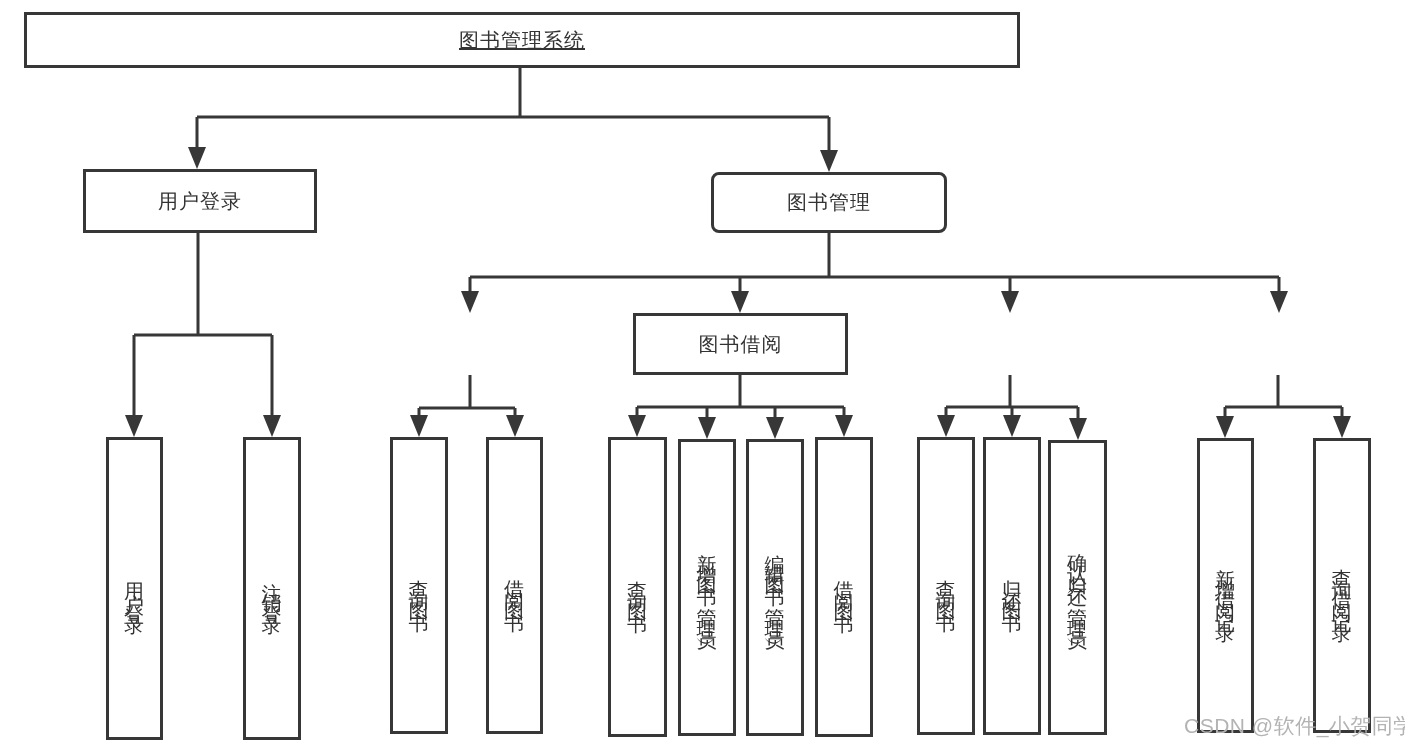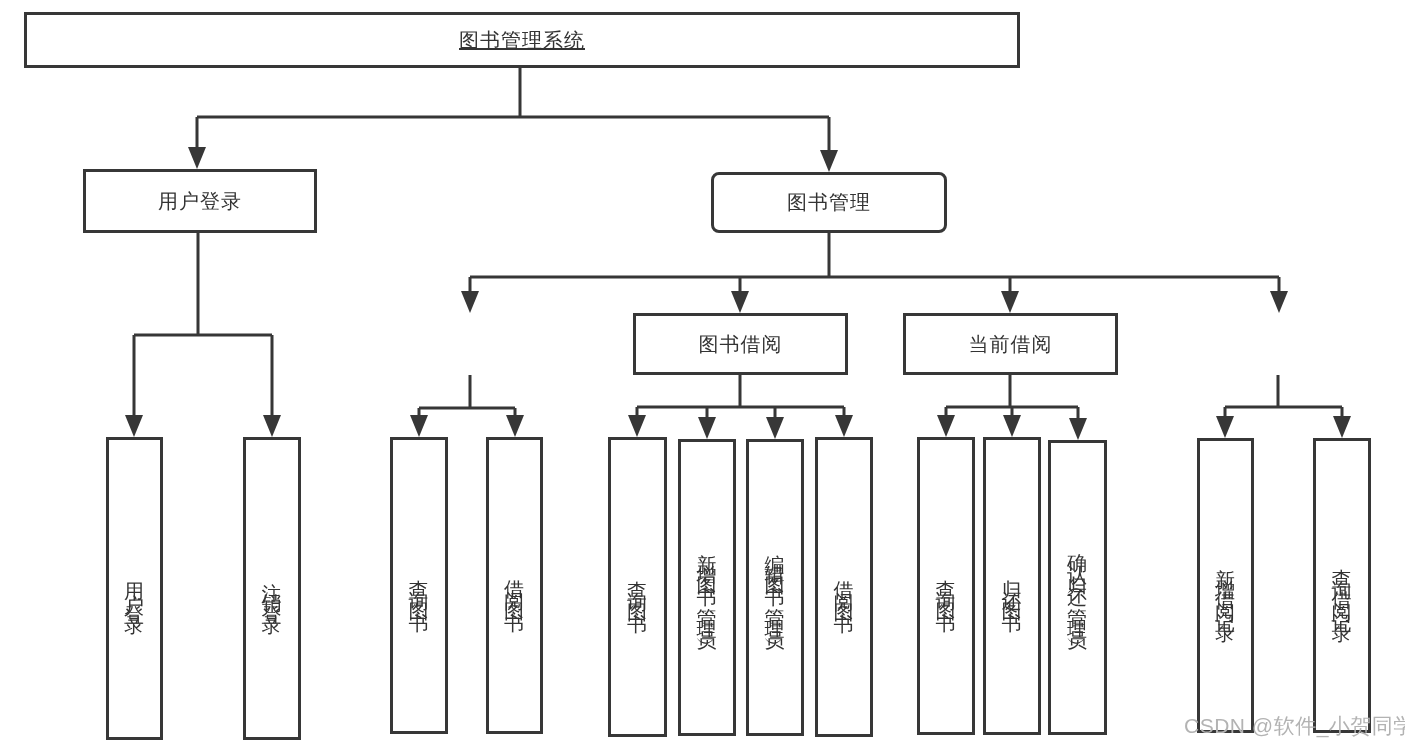--- a/index.html
+++ b/index.html
@@ -99,23 +99,20 @@
   <div class="node" style="left:83px; top:169px; width:234px; height:64px;">
     <span>用户登录</span>
   </div>
   <div class="node" style="left:711px; top:172px; width:236px; height:61px;border-radius:8px;">
     <span>图书管理</span>
   </div>
 
   <div class="node" style="left:633px; top:313px; width:215px; height:62px;">
     <span>图书借阅</span>
   </div>
-  <div class="node" style="left:903px; top:313px; width:215px; height:62px;">
-    <span>当前借阅</span>
-  </div>
 
   <div class="node vbox" style="left:106px; top:437px; width:57px; height:303px;">
     <span>用户登录</span>
   </div>
   <div class="node vbox" style="left:243px; top:437px; width:58px; height:303px;">
     <span>注销登录</span>
   </div>
 
   <div class="node vbox" style="left:390px; top:437px; width:58px; height:297px;">
     <span>查询图书</span>

